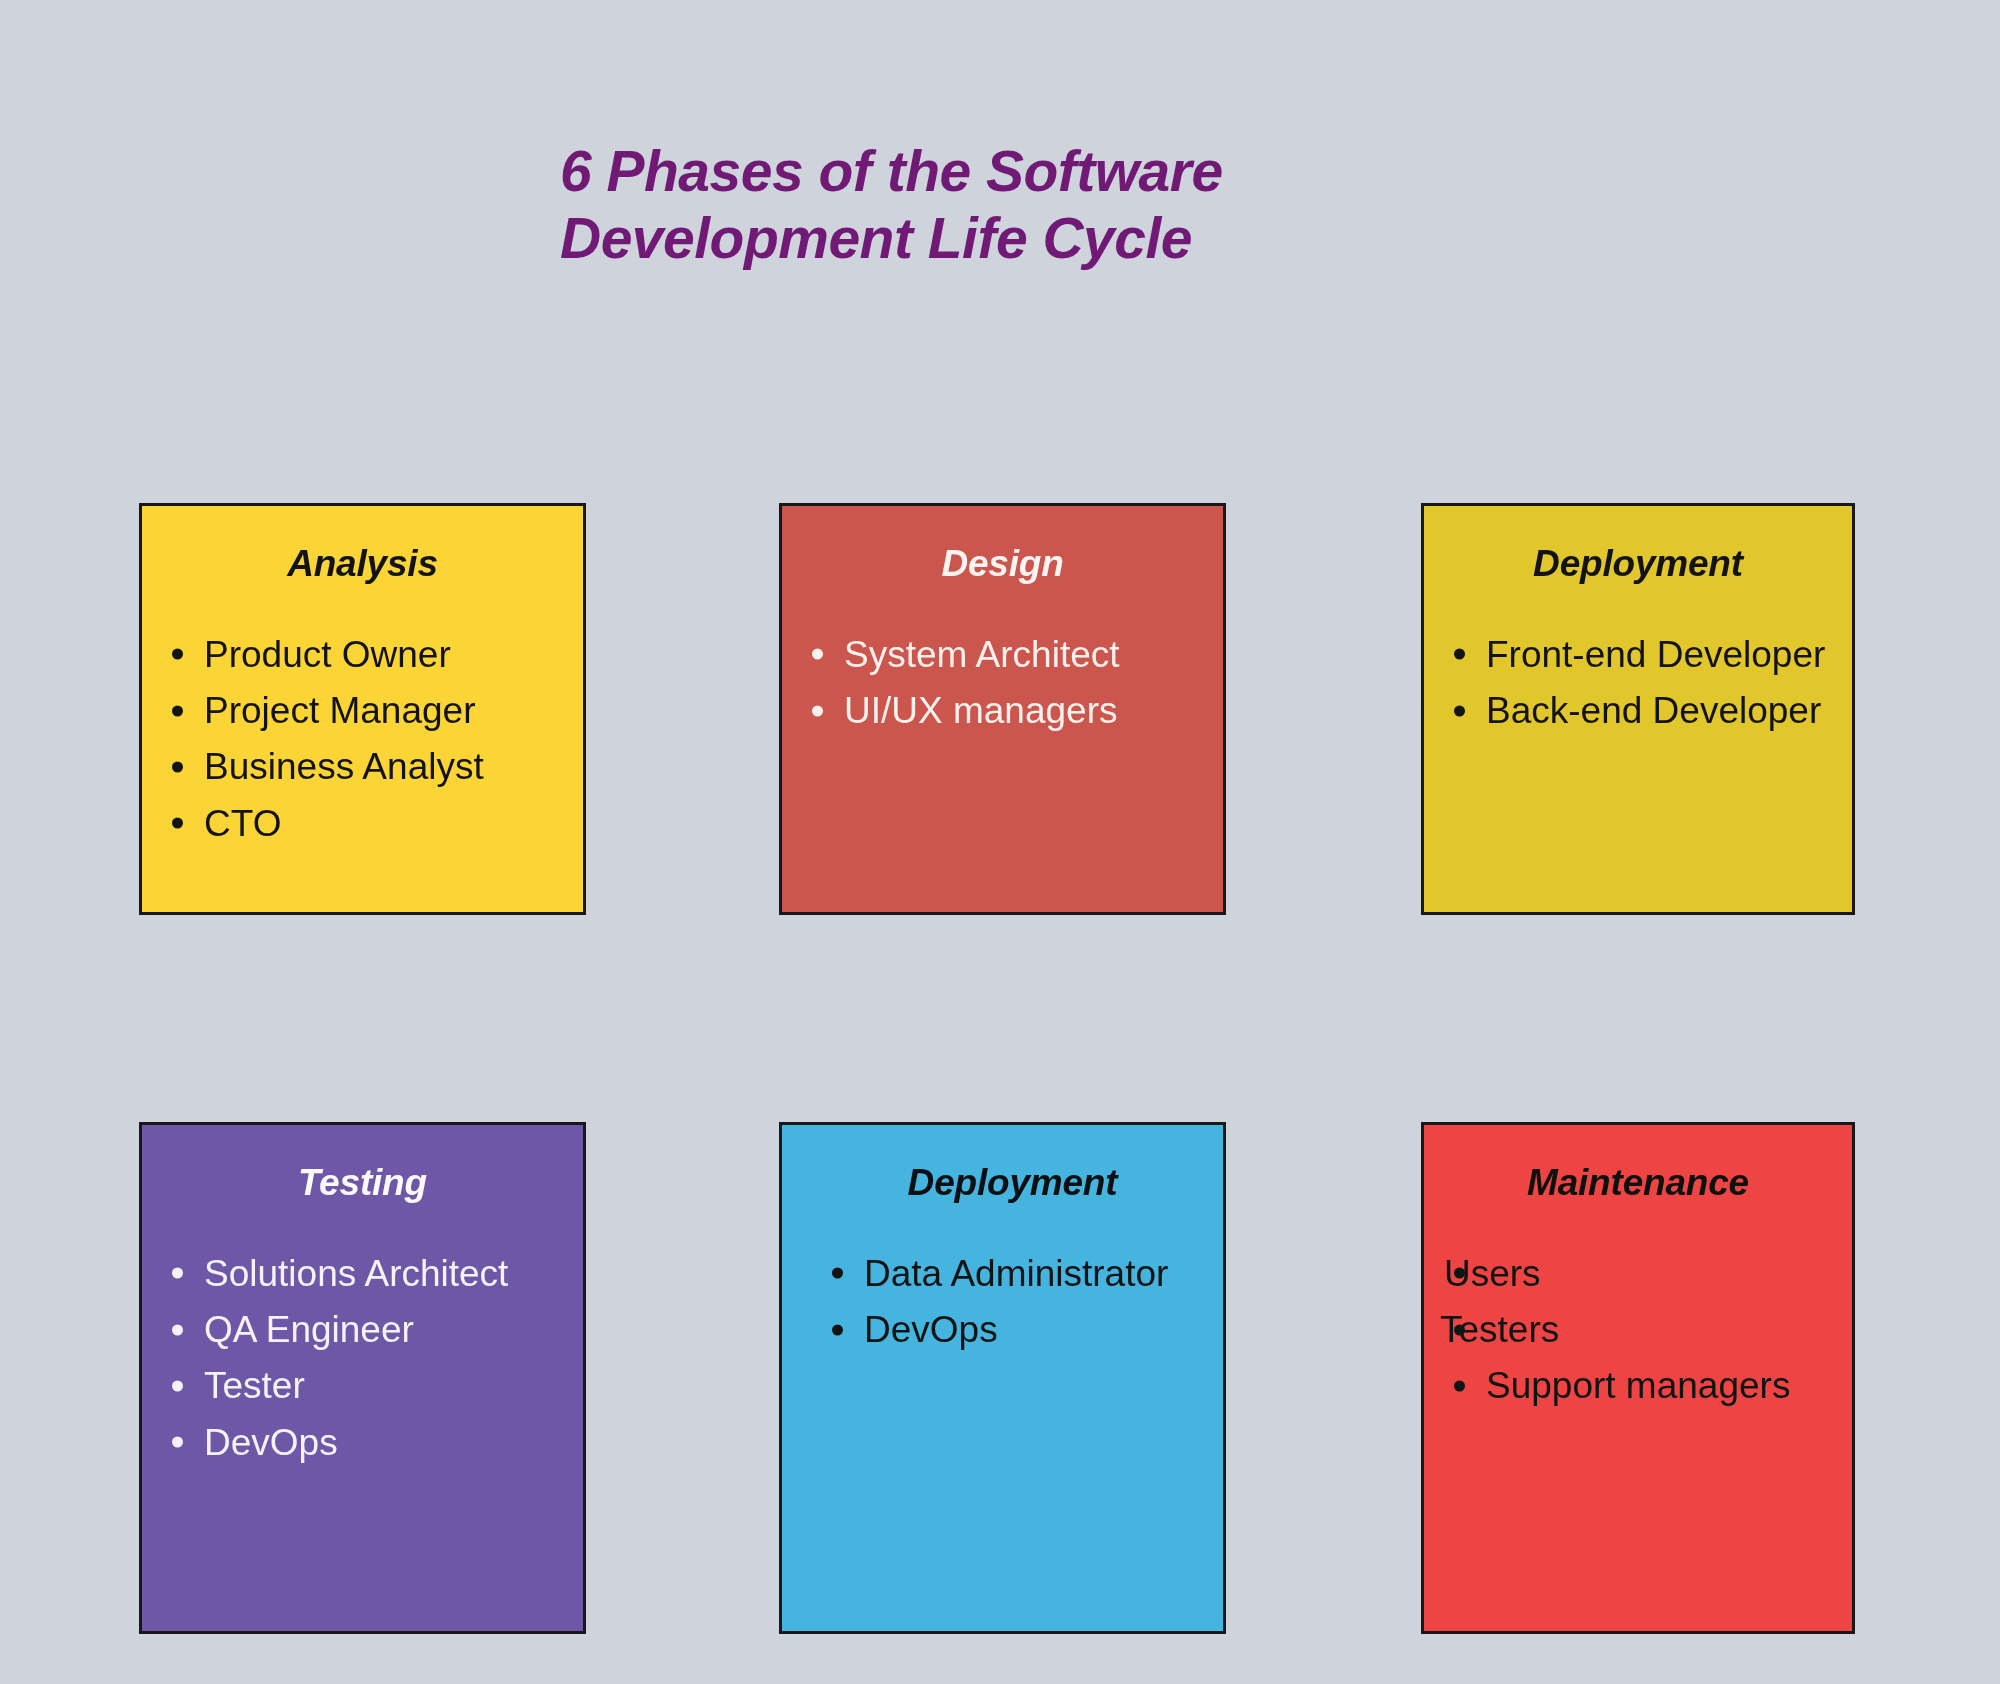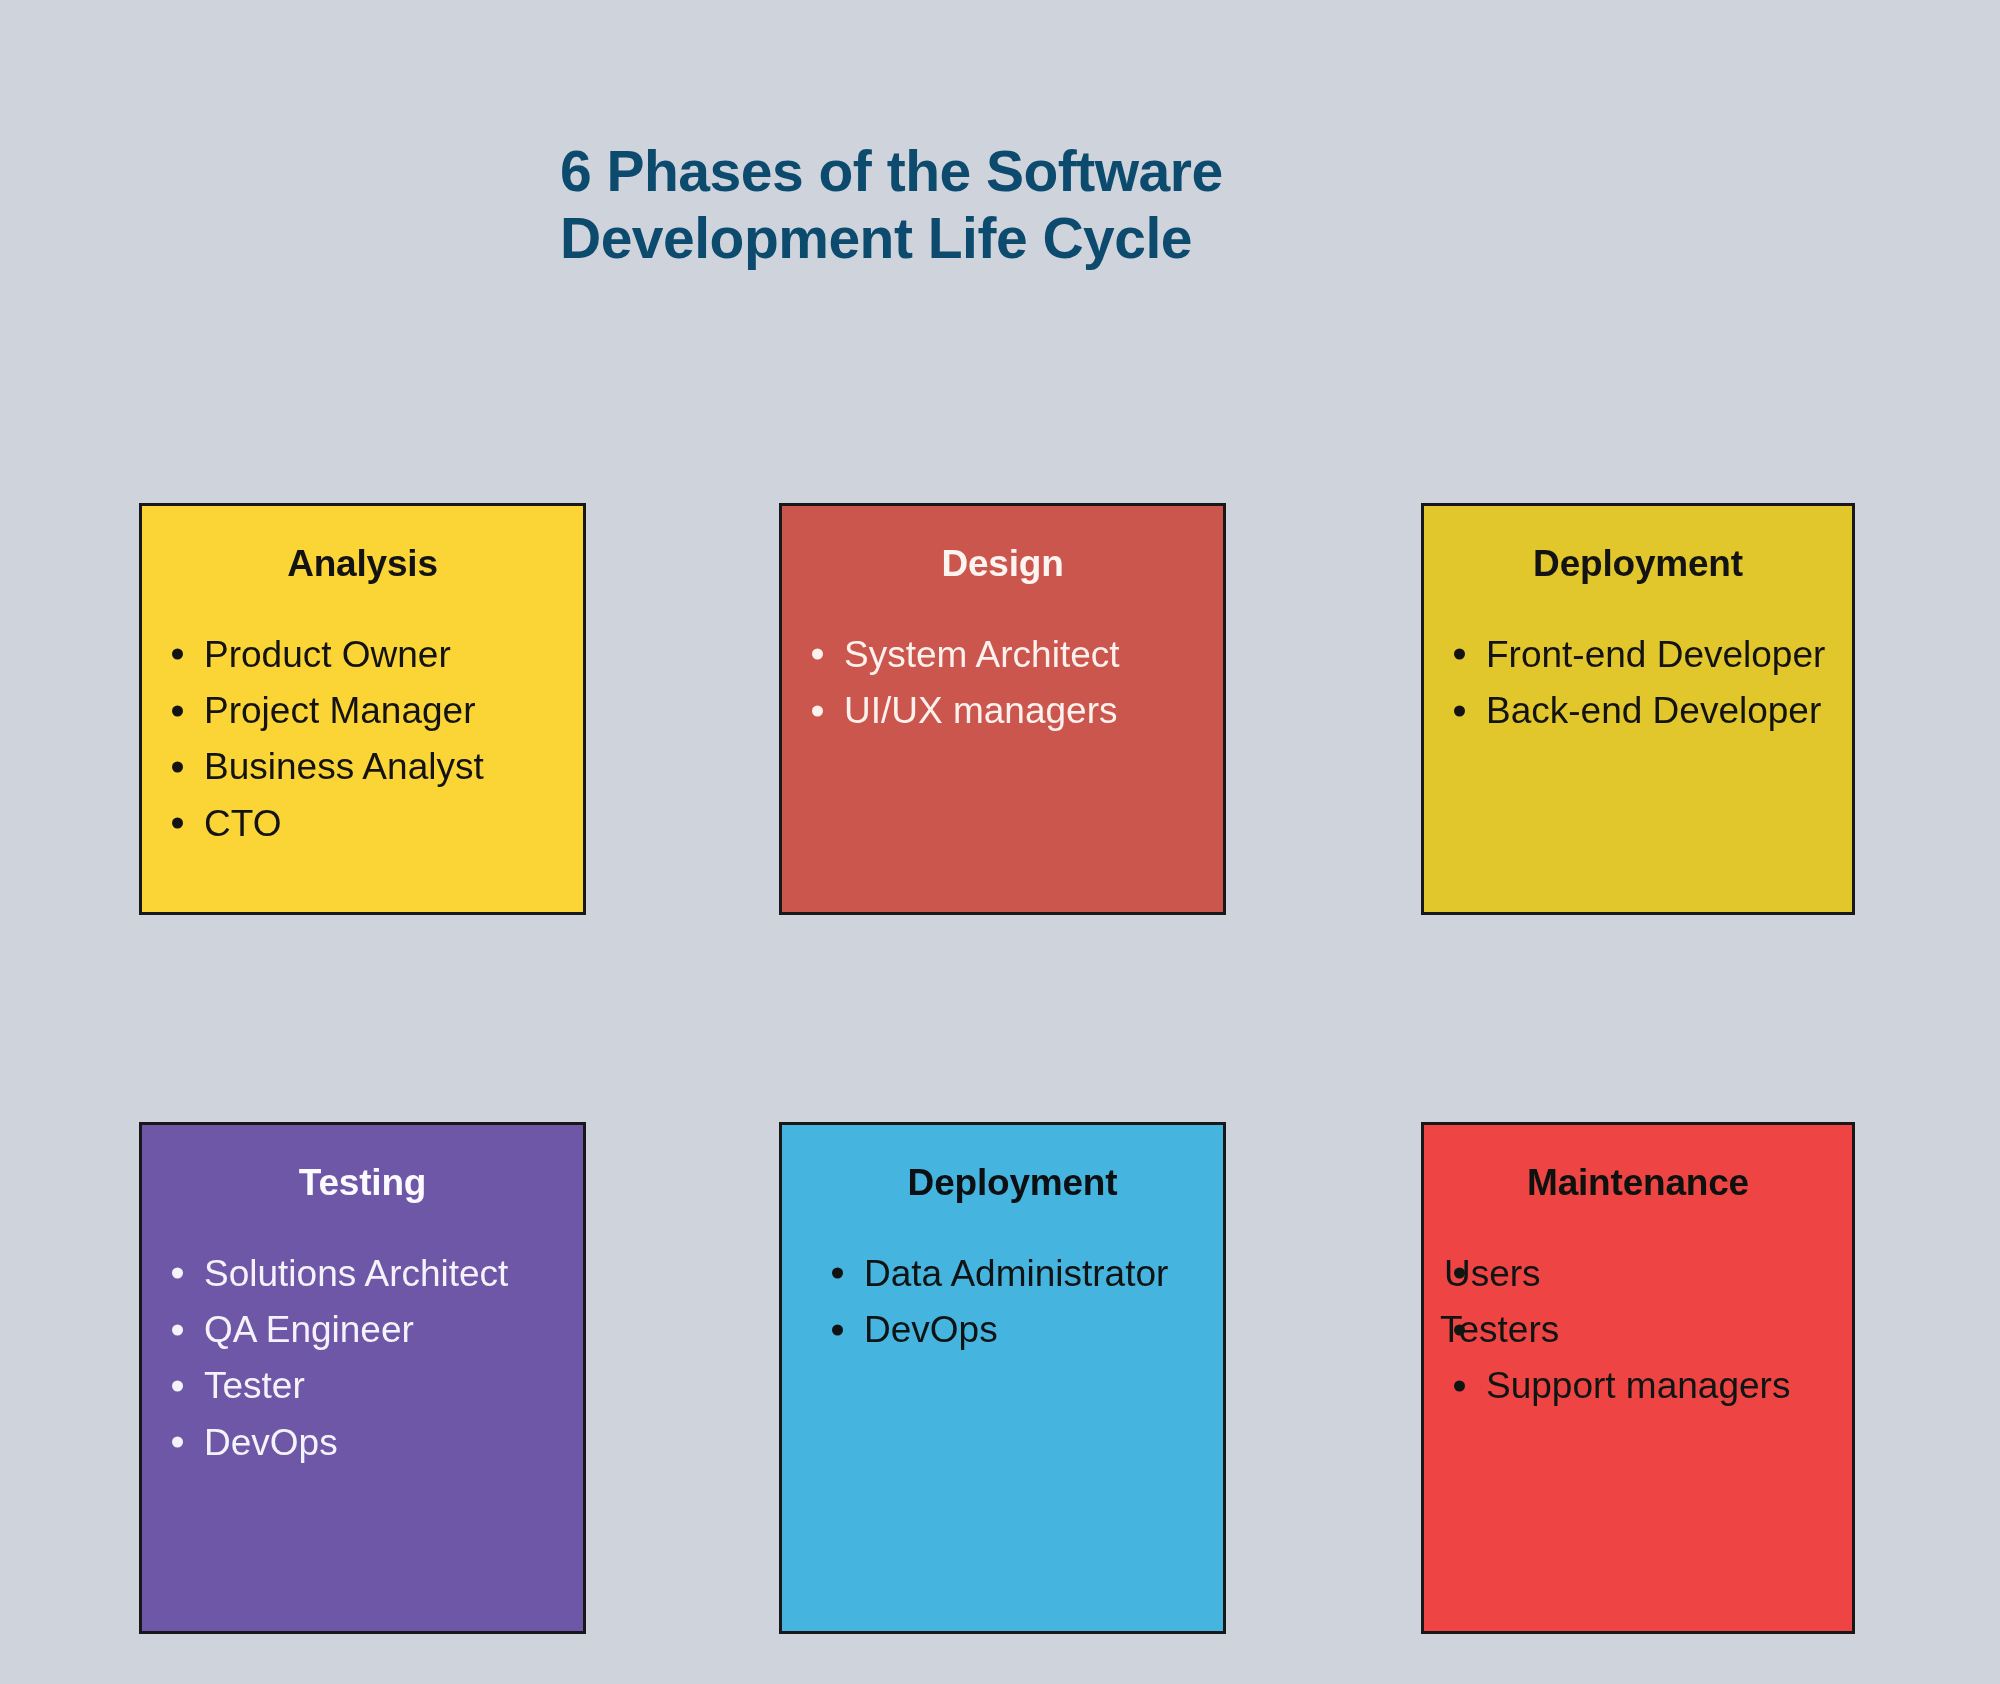--- a/index.html
+++ b/index.html
@@ -63,20 +63,21 @@
   .row-0 { top: 503px; height: 412px; }
   .row-1 { top: 1122px; height: 512px; }
 
   .card-title {
     text-align: center;
     font-size: 37px;
     font-weight: bold;
     line-height: 1.1;
     margin: 38px 10px 0 10px;
     letter-spacing: -0.2px;
+    font-style: italic;
   }
 
   .card-list {
     list-style: none;
     margin: 0;
     padding: 0;
     margin-top: 46px;
   }
 
   .card-list li {
@@ -99,21 +100,21 @@
     display: block;
   }
 
   
 </style>
 </head>
 <body style="background: rgb(206, 211, 220);">
 
 <div class="page">
 
-  <div class="page-title" style="color: #0c4a6e;">6 Phases of the Software
+  <div class="page-title" style="color: #701a75; font-style: italic;">6 Phases of the Software
 Development Life Cycle</div>
 
   <div class="grid">
 
     <div class="card col-0 row-0" style="background: rgb(251, 212, 54); border-color: rgb(24, 24, 26);">
       <div class="card-title" style="color: rgb(19, 19, 19);">Analysis</div>
       <ul class="card-list">
         <li style="color: rgb(19, 19, 19);"><span class="bullet" style="background: rgb(19, 19, 19);"></span><span>Product Owner</span></li>
         <li style="color: rgb(19, 19, 19);"><span class="bullet" style="background: rgb(19, 19, 19);"></span><span>Project Manager</span></li>
         <li style="color: rgb(19, 19, 19);"><span class="bullet" style="background: rgb(19, 19, 19);"></span><span>Business Analyst</span></li>

